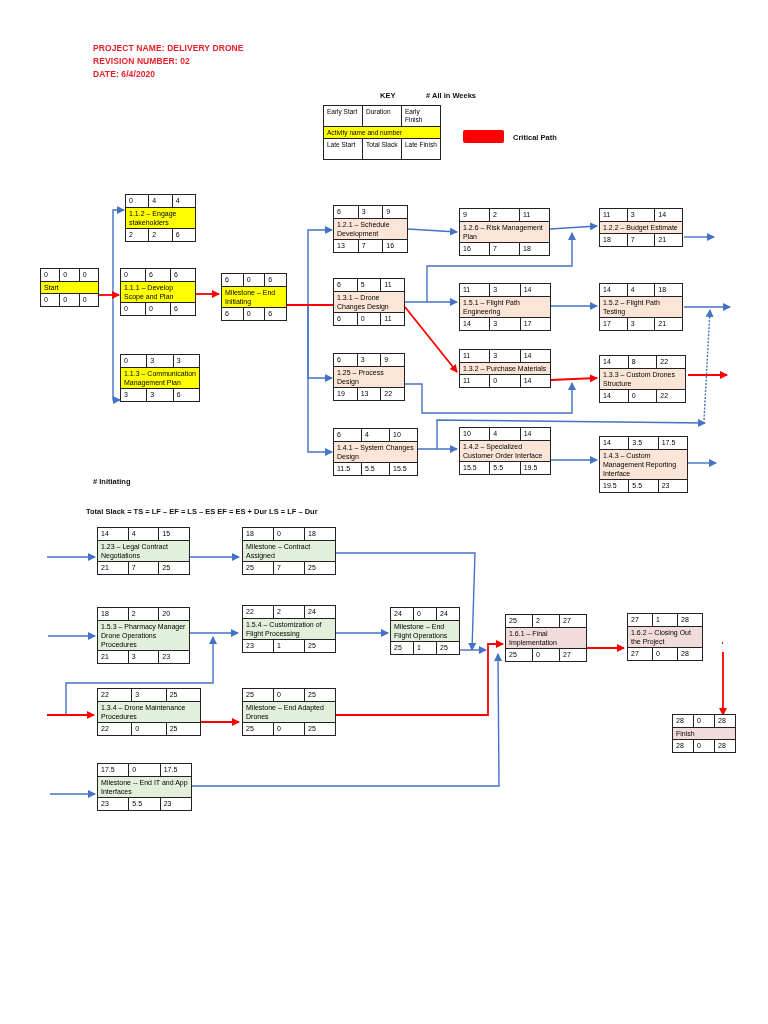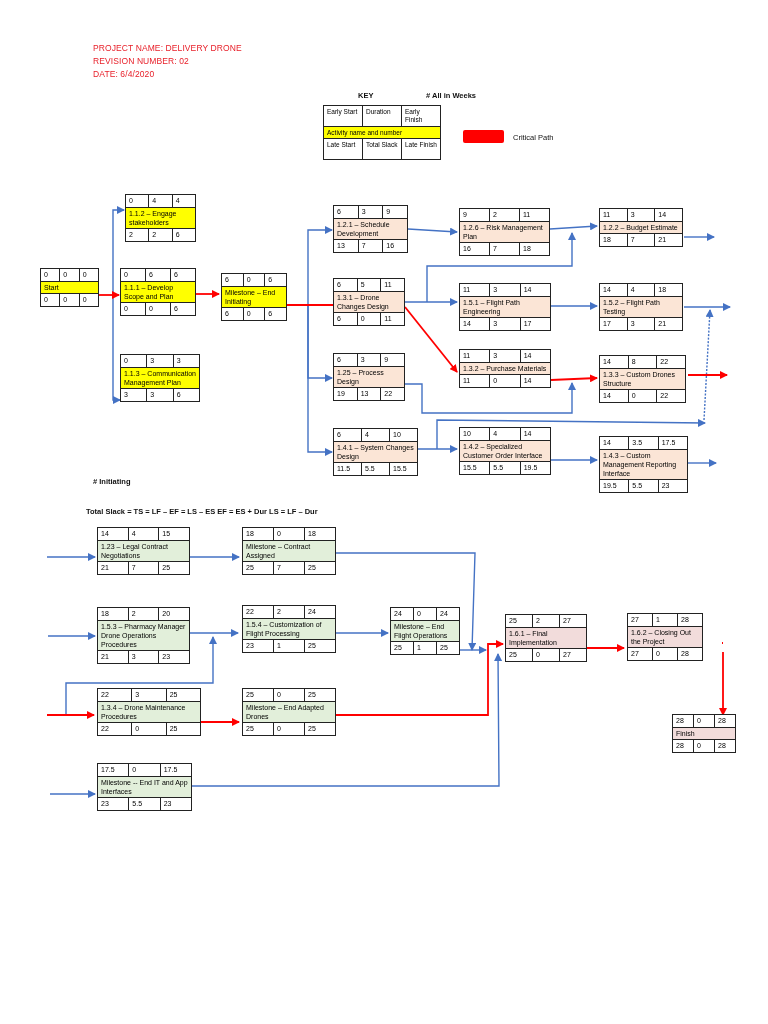--- a/index.html
+++ b/index.html
@@ -1,18 +1,18 @@
 <!DOCTYPE html>
 <html><head>
 <meta charset="utf-8">
 <style>
   html, body { margin: 0; padding: 0; background: #ffffff; }
   body { width: 768px; height: 1024px; position: relative; overflow: hidden;
          font-family: "Liberation Sans", sans-serif; color: #000; }
-  .hdr { position: absolute; left: 93px; font-size: 8.5px; font-weight: normal; color: #e8202a; letter-spacing: 0.1px; }
+  .hdr { position: absolute; left: 93px; font-size: 8.5px; font-weight: bold; color: #e8202a; letter-spacing: 0.1px; }
   .lbl { position: absolute; font-size: 7.5px; font-weight: bold; color: #111; white-space: nowrap; }
   .node { position: absolute; border: 1.3px solid #222; background: #fff; box-sizing: border-box; }
   .node .row { display: flex; height: 12px; }
   .node .row.top { border-bottom: 1px solid #222; }
   .node .row.bot { border-top: 1px solid #222; }
   .node .cell { flex: 1; font-size: 7px; line-height: 12px; padding-left: 3px; box-sizing: border-box; }
   .node .cell + .cell { border-left: 1px solid #222; }
   .node .name { font-size: 7px; line-height: 9px; padding: 1px 3px; box-sizing: border-box; }
   .node.open { border-top: none; border-bottom: none; }
   .node.open .row.top { border-top: 1px solid #222; }
@@ -29,37 +29,37 @@
   .crit-swatch { position: absolute; left: 463px; top: 130px; width: 41px; height: 13px; background: #ff0000; border-radius: 2px; }
   svg.conn { position: absolute; left: 0; top: 0; }
 </style>
 </head>
 <body>
 
 <div class="hdr" style="top:43px">PROJECT NAME: DELIVERY DRONE</div>
 <div class="hdr" style="top:56px">REVISION NUMBER: 02</div>
 <div class="hdr" style="top:69px">DATE: 6/4/2020</div>
 
-<div class="lbl" style="left:358px;top:91px">KEY</div>
+<div class="lbl" style="left:380px;top:91px">KEY</div>
 <div class="lbl" style="left:426px;top:91px"># All in Weeks</div>
 <div class="key">
   <div class="row">
     <div class="cell">Early Start</div>
     <div class="cell">Duration</div>
     <div class="cell">Early Finish</div>
   </div>
   <div class="name">Activity name and number</div>
   <div class="row">
     <div class="cell">Late Start</div>
     <div class="cell">Total Slack</div>
     <div class="cell">Late Finish</div>
   </div>
 </div>
 <div class="crit-swatch"></div>
-<div class="lbl" style="left:513px;top:133px;font-weight:normal">Critical Path</div>
+<div class="lbl" style="left:513px;top:133px;font-weight:bold">Critical Path</div>
 
 <div class="lbl" style="left:93px;top:477px"># Initiating</div>
 <div class="lbl" style="left:86px;top:507px">Total Slack = TS = LF – EF = LS – ES      EF = ES + Dur LS = LF – Dur</div>
 
 <svg class="conn" width="768" height="1024">
   <defs>
     <marker id="ab" markerWidth="8" markerHeight="8" refX="7" refY="4" orient="auto" markerUnits="userSpaceOnUse">
       <path d="M0,0 L8,4 L0,8 z" fill="#4472c4"></path>
     </marker>
     <marker id="ar" markerWidth="8" markerHeight="8" refX="7" refY="4" orient="auto" markerUnits="userSpaceOnUse">

